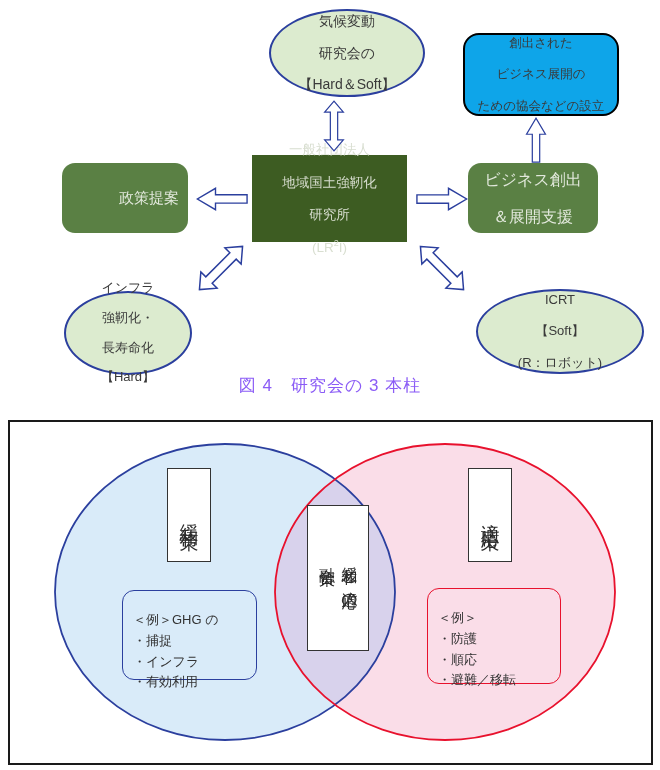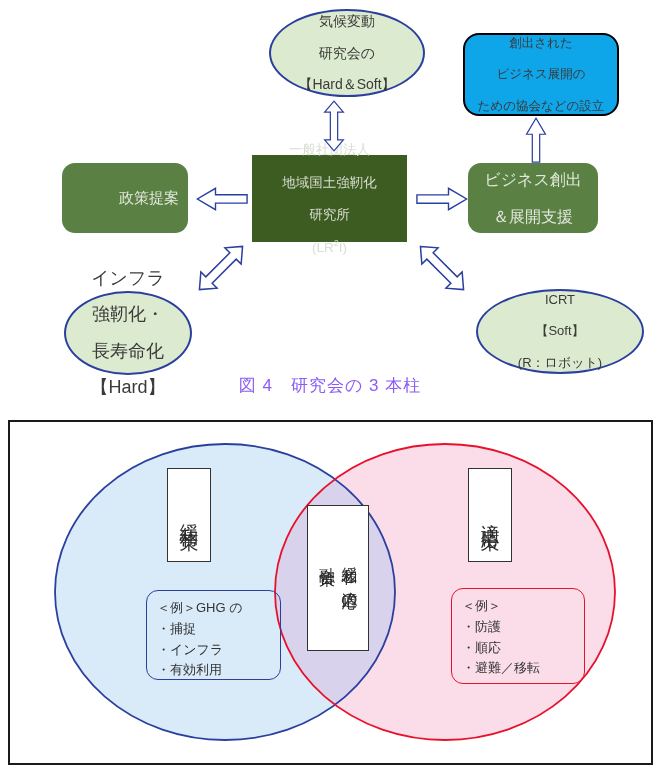--- a/index.html
+++ b/index.html
@@ -11,21 +11,21 @@
   .ellipse { border:2px solid #2b3f9e; border-radius:50%; background:#dcebcf; color:#3a3a3a; }
   .assoc { border:2.5px solid #000; border-radius:16px; background:#0ea5e9; color:#3a3a3a; }
   .center-box { background:#3d5c22; color:#d8ded0; }
   .green-box { background:#5a8044; border-radius:13px; color:#e2e8dc; }
 
   .n-climate { left:269px; top:9px; width:156px; height:88px; font-size:14px; line-height:1.32; }
   .n-assoc   { left:463px; top:33px; width:156px; height:83px; font-size:12.5px; line-height:1.45; }
   .n-center  { left:252px; top:155px; width:155px; height:87px; font-size:13.5px; line-height:1.42; }
   .n-policy  { left:62px;  top:163px; width:126px; height:70px; font-size:15px;padding-left:48px; }
   .n-biz     { left:468px; top:163px; width:130px; height:70px; font-size:16px; line-height:1.5; }
-  .n-infra   { left:64px;  top:291px; width:128px; height:84px; font-size:18px; line-height:1.3; }
+  .n-infra   { left:64px;  top:291px; width:128px; height:84px; font-size:13px; line-height:1.3; }
   .n-icrt    { left:476px; top:289px; width:168px; height:85px; font-size:13px; line-height:1.4; }
   sup { font-size:9px; vertical-align:super; }
 
   .arrow { position:absolute; }
   .arrow svg { display:block; }
   .arrow polygon { fill:#fff; stroke:#2b3f9e; stroke-width:1.5; stroke-linejoin:miter; }
   .a-updown    { left:308px; top:113px; transform:rotate(90deg); }
   .a-up        { left:513px; top:127px; transform:rotate(-90deg); }
   .a-left      { left:196px; top:186px; transform:rotate(180deg); }
   .a-right     { left:416px; top:186px; }
@@ -34,21 +34,21 @@
 
   .caption { position:absolute; left:0; top:374px; width:660px; text-align:center; font-size:17px; letter-spacing:1px; color:#8b5cf6; }
 
   
   .venn-frame { position:absolute; left:8px; top:420px; width:645px; height:345px; border:2px solid #1a1a1a; background:#fff; }
   .venn-frame svg { position:absolute; left:0; top:0; }
   .vlabel { position:absolute; background:#fff; border:1px solid #333; writing-mode:vertical-rl; display:flex; align-items:center; justify-content:center; color:#2a2a2a; }
   .v-left   { left:157px; top:46px; width:44px; height:94px; font-size:19px; letter-spacing:5px; }
   .v-right  { left:458px; top:46px; width:44px; height:94px; font-size:19px; letter-spacing:5px; }
   .v-center { left:297px; top:83px; width:62px; height:146px; font-size:16px; letter-spacing:2px; white-space:pre-line; line-height:1.4; }
-  .ex-box { position:absolute; border-radius:12px; font-size:13px; line-height:1.6; padding:7px 10px; color:#333;margin-left:24px; }
+  .ex-box { position:absolute; border-radius:12px; font-size:13px; line-height:1.6; padding:19px 10px; color:#333; }
   .ex-left  { left:112px; top:168px; width:135px; height:90px; border:1.6px solid #2b3f9e; }
   .ex-right { left:417px; top:166px; width:134px; height:96px; border:1.6px solid #e8112d; }
 </style>
 </head>
 <body>
 
 <div class="page">
 
   <div class="node ellipse n-climate">
     <div>気候変動</div>

